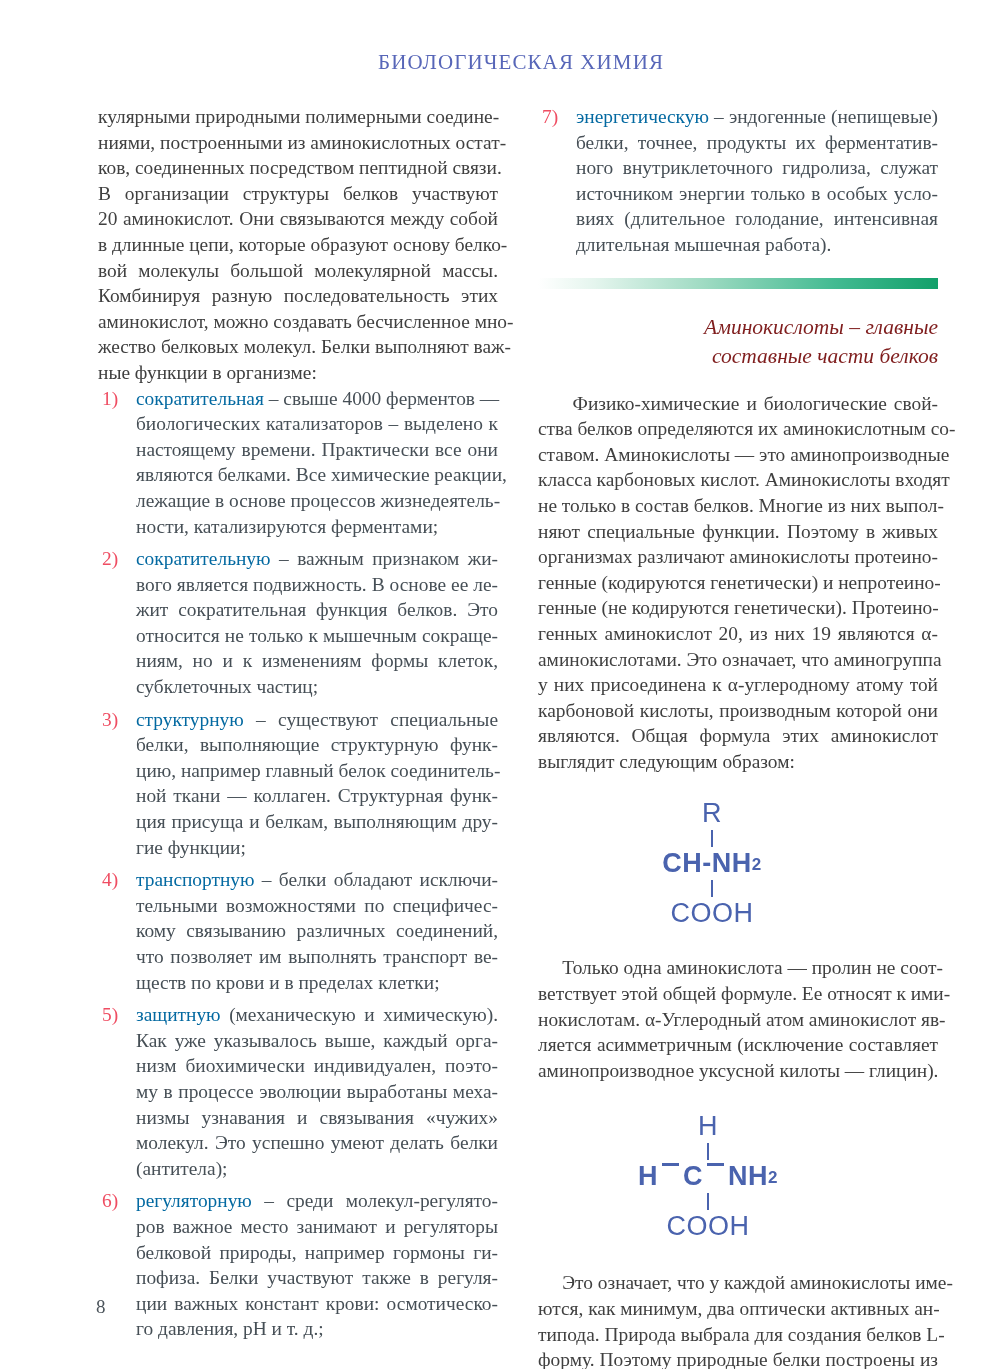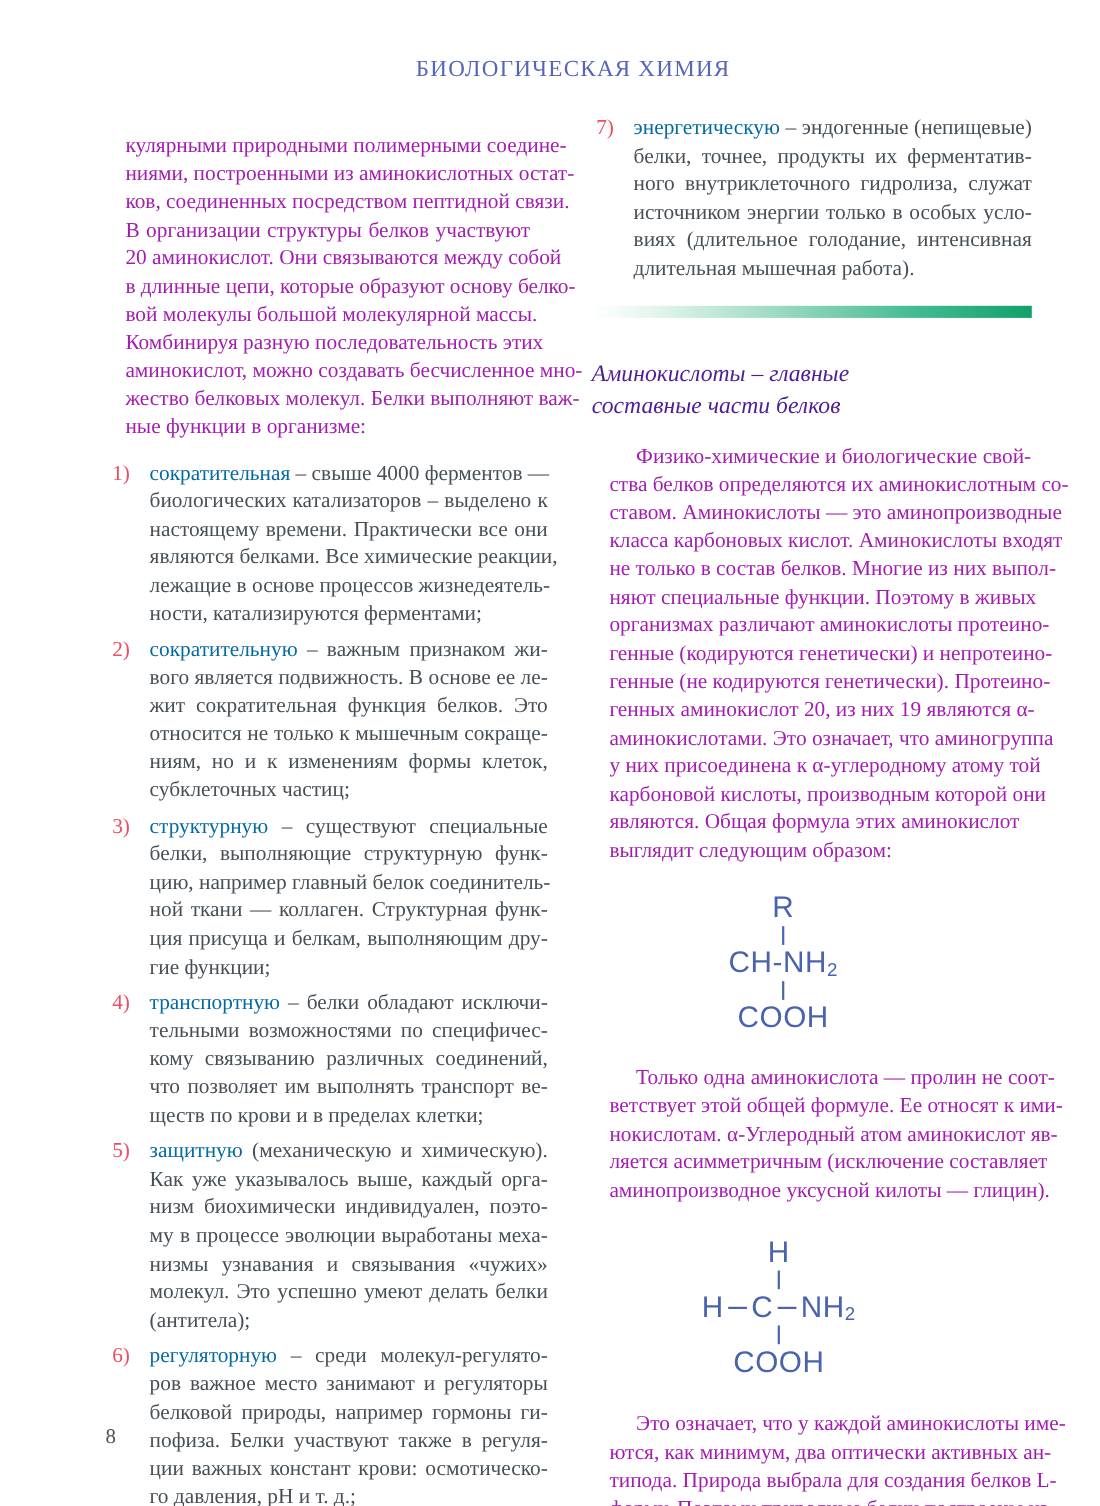--- a/index.html
+++ b/index.html
@@ -44,26 +44,26 @@
   }
   .col {
     position: absolute;
     top: 0;
     width: 400px;
   }
   .col-left  { left: 0; }
   .col-right { left: 440px; }
 
   p.body {
-    margin: 16px;
+    margin: 0;
     font-size: 19.4px;
     line-height: 25.6px;
     text-align: justify;
     text-align-last: left;
-    color: #a21caf;
+    color: #404040;
     hyphens: manual;
   }
 
   
   .ln {
     display: block;
     text-align: justify;
     text-align-last: justify;
     white-space: nowrap;
   }
@@ -101,43 +101,44 @@
     height: 11px;
     margin: 20px 0 0 0;
     background: linear-gradient(to right,
         rgba(255,255,255,0) 0%,
         rgba(168,222,198,0.30) 14%,
         rgba(120,204,170,0.72) 42%,
         rgba(57,183,140,0.95) 74%,
         #12a06a 100%);
   }
   h2.section-title {
-    margin: 36px 0 20px 0;
+    margin: 24px 0 20px 0;
     font-size: 21.5px;
     line-height: 29px;
     font-style: italic;
     font-weight: normal;
-    text-align: left;
-    color: #4c1d95;
+    text-align: right;
+    color: #7f1d1d;
   }
 
   
   .formula {
     color: #4a63ae;
     font-family: "Liberation Sans", "DejaVu Sans", sans-serif;
     text-align: center;
     letter-spacing: 0.5px;
   }
   .formula-1 { margin: 26px 0 28px 0; }
   .formula-2 { margin: 30px 0 30px 0; }
   .f-row {
     display: flex;
     justify-content: center;
-    align-items: center;
+    align-items: flex-start;
     line-height: 1;
+    font-weight: bold;
   }
   .f-atom {
     font-size: 27px;
     line-height: 1;
   }
   .f-sub {
     font-size: 17px;
     vertical-align: sub;
     line-height: 1;
     position: relative;

